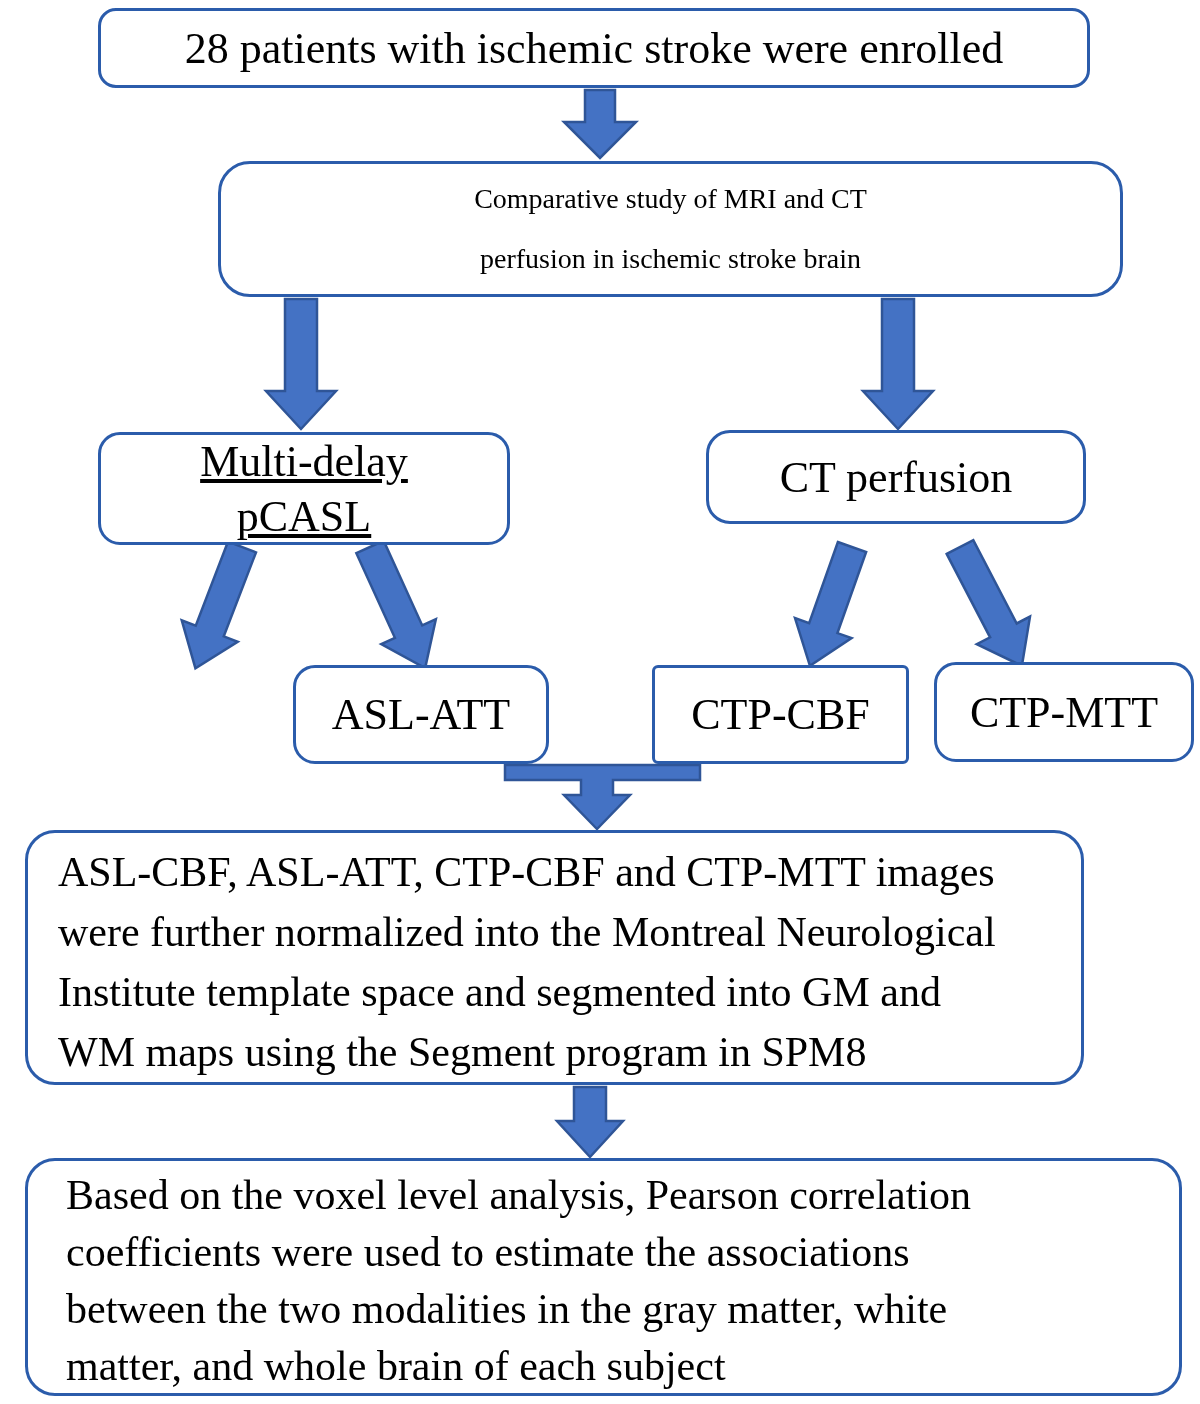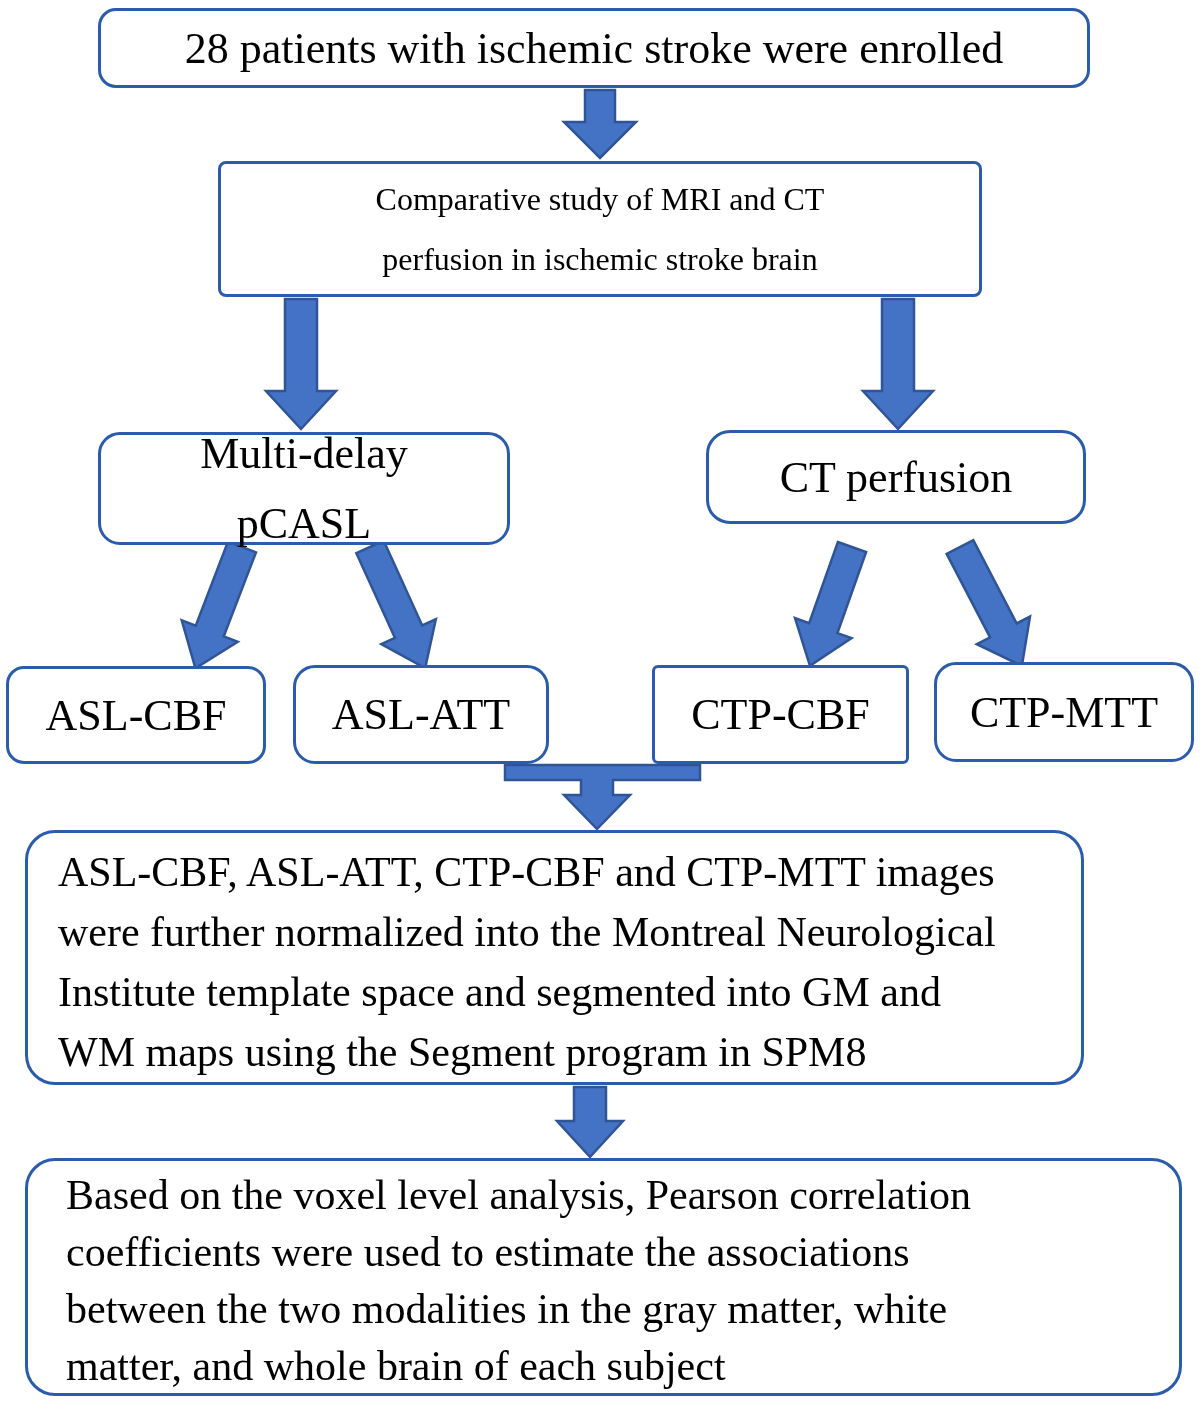--- a/index.html
+++ b/index.html
@@ -54,27 +54,26 @@
     <polygon transform="translate(242,547) rotate(21)" points="-15,0 15,0 15,90 30,90 0,130 -30,90 -15,90"></polygon>
     <polygon transform="translate(370,547) rotate(-24.5)" points="-15,0 15,0 15,93 30,93 0,133 -30,93 -15,93"></polygon>
     <polygon transform="translate(852,547) rotate(19.5)" points="-15,0 15,0 15,86 30,86 0,126 -30,86 -15,86"></polygon>
     <polygon transform="translate(960,547) rotate(-27.5)" points="-15,0 15,0 15,94 30,94 0,134 -30,94 -15,94"></polygon>
     <polygon points="505,765 700,765 700,780 613,780 613,795 630,795 597,829 564,795 581,795 581,780 505,780"></polygon>
     <polygon points="574,1087 606,1087 606,1121 623,1121 590,1157 557,1121 574,1121"></polygon>
   </svg>
 
   <div class="box center" style="left:98px; top:8px; width:992px; height:80px; border-radius:18px; font-size:44px;">28 patients with ischemic stroke were enrolled</div>
 
-  <div class="box center" style="left:218px; top:161px; width:764px; height:136px; border-radius:8px; font-size:32px; line-height:60px;">Comparative study of MRI and CT<br>perfusion in ischemic stroke brain</div>
+  <div class="box center" style="left:218px; top:161px; width:905px; height:136px; border-radius:32px; font-size:28px; line-height:60px;">Comparative study of MRI and CT<br>perfusion in ischemic stroke brain</div>
 
-  <div class="box center" style="left:98px; top:432px; width:412px; height:113px; border-radius:22px; font-size:44px; line-height:70px;">Multi-delay<br>pCASL</div>
+  <div class="box center" style="left:98px; top:432px; width:412px; height:113px; border-radius:22px; font-size:44px; line-height:55px;text-decoration:underline;">Multi-delay<br>pCASL</div>
 
   <div class="box center" style="left:706px; top:430px; width:380px; height:94px; border-radius:24px; font-size:44px;">CT perfusion</div>
 
-  <div class="box center" style="left:6px; top:666px; width:260px; height:98px; border-radius:18px; font-size:44px;">ASL-CBF</div>
 
   <div class="box center" style="left:293px; top:665px; width:256px; height:99px; border-radius:22px; font-size:44px;">ASL-ATT</div>
 
   <div class="box center" style="left:652px; top:665px; width:257px; height:99px; border-radius:6px; font-size:44px;">CTP-CBF</div>
 
   <div class="box center" style="left:934px; top:662px; width:260px; height:100px; border-radius:22px; font-size:44px;">CTP-MTT</div>
 
   <div class="box para" style="left:25px; top:830px; width:1059px; height:255px; border-radius:30px; line-height:60px; padding:9px 8px 0 30px;">ASL-CBF, ASL-ATT, CTP-CBF and CTP-MTT images<br>were further normalized into the Montreal Neurological<br>Institute template space and segmented into GM and<br>WM maps using the Segment program in SPM8</div>
 
   <div class="box para" style="left:25px; top:1158px; width:1157px; height:238px; border-radius:30px; line-height:57px; padding:6px 8px 0 38px;">Based on the voxel level analysis, Pearson correlation<br>coefficients were used to estimate the associations<br>between the two modalities in the gray matter, white<br>matter, and whole brain of each subject</div>

